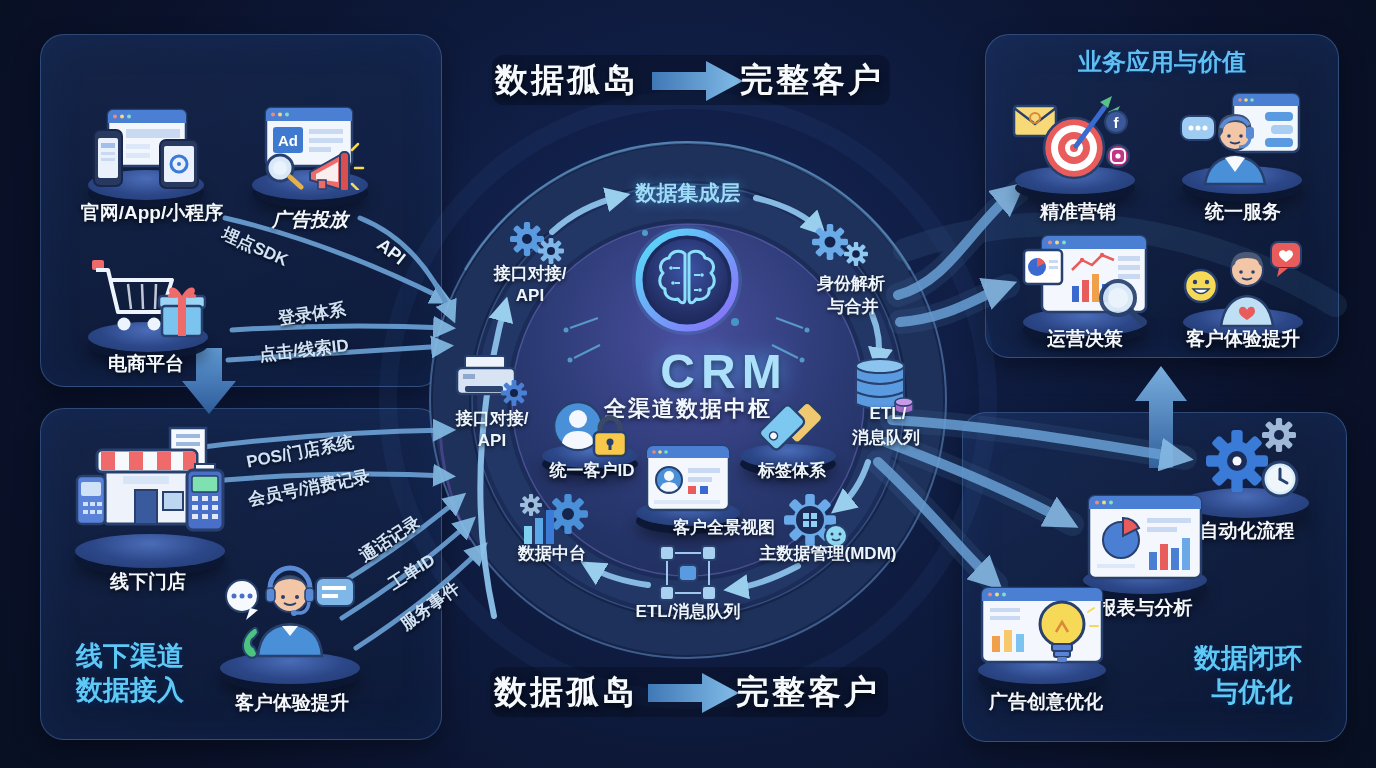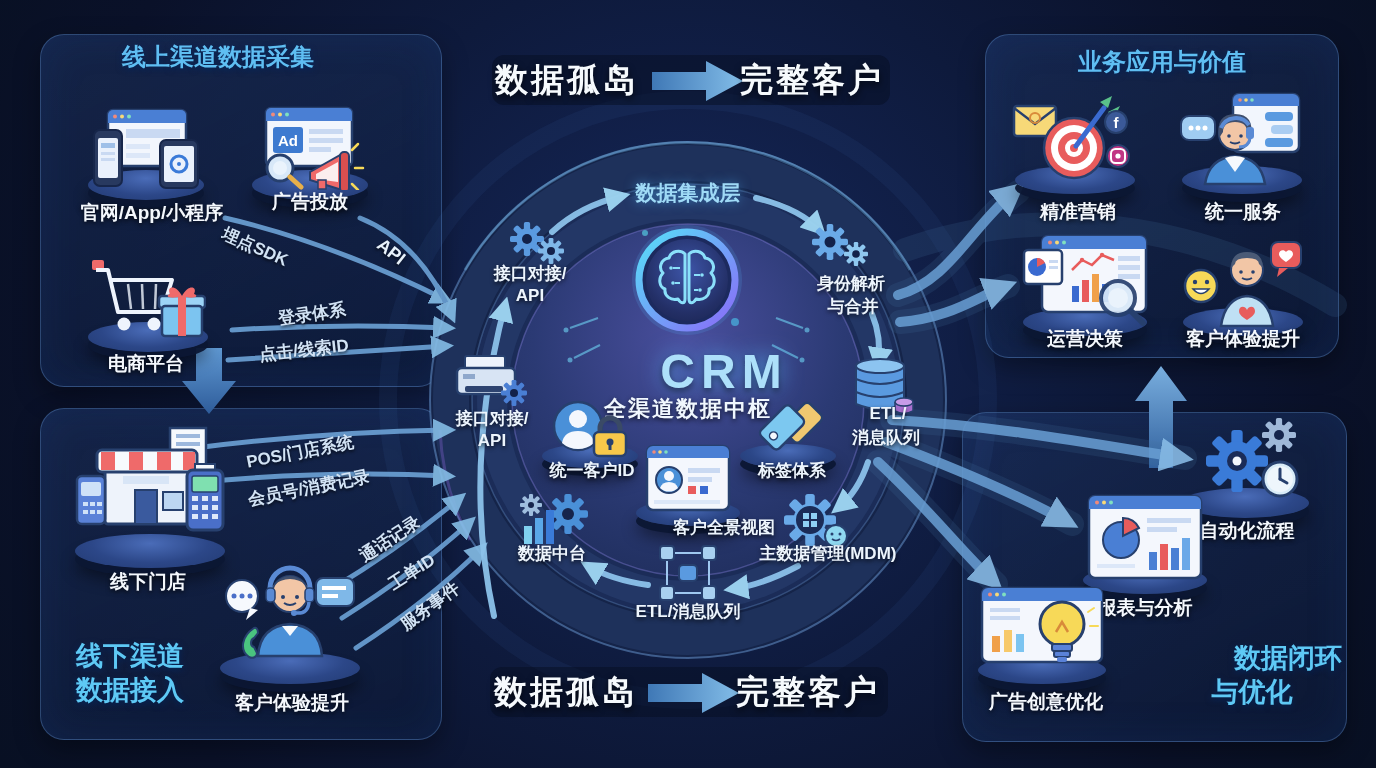--- a/index.html
+++ b/index.html
@@ -171,25 +171,24 @@
       <path d="M 648 585 Q 612 580 588 566" marker-end="url(#mC)"></path>
       <path d="M 494 616 Q 462 470 505 305" marker-end="url(#mC)"></path>
     </g>
   </svg>
 
   <div class="btxt" style="left:567px;top:80px;">数据孤岛</div>
   <div class="btxt" style="left:812px;top:80px;">完整客户</div>
   <div class="btxt" style="left:566px;top:692px;">数据孤岛</div>
   <div class="btxt" style="left:808px;top:692px;">完整客户</div>
 
-  <div class="ptitle" style="left:218px;top:57px;">线上渠道数据采集</div>
   <div class="ptitle" style="left:1162px;top:62px;">业务应用与价值</div>
   <div class="ptitle cy2" style="left:130px;top:656px;">线下渠道</div>
   <div class="ptitle cy2" style="left:130px;top:690px;">数据接入</div>
-  <div class="ptitle cy2" style="left:1288px;top:658px;text-align:right;">数据闭环</div>
+  <div class="ptitle cy2" style="left:1248px;top:658px;text-align:right;">数据闭环</div>
   <div class="ptitle cy2" style="left:1252px;top:692px;">与优化</div>
 
   <div class="flabel" style="left:255px;top:247px;transform:translate(-50%,-50%) rotate(24deg);">埋点SDK</div>
   <div class="flabel" style="left:391px;top:252px;transform:translate(-50%,-50%) rotate(38deg);font-size:18px;color:#e8f2fb;">API</div>
   <div class="flabel" style="left:312px;top:314px;transform:translate(-50%,-50%) rotate(-8deg);">登录体系</div>
   <div class="flabel" style="left:304px;top:350px;transform:translate(-50%,-50%) rotate(-6deg);">点击/线索ID</div>
   <div class="flabel" style="left:300px;top:452px;transform:translate(-50%,-50%) rotate(-11deg);">POS/门店系统</div>
   <div class="flabel" style="left:309px;top:488px;transform:translate(-50%,-50%) rotate(-11deg);">会员号/消费记录</div>
   <div class="flabel" style="left:390px;top:539px;transform:translate(-50%,-50%) rotate(-33deg);">通话记录</div>
   <div class="flabel" style="left:412px;top:572px;transform:translate(-50%,-50%) rotate(-33deg);">工单ID</div>
@@ -241,21 +240,21 @@
       <path d="M62 68 L84 56 L84 76 L62 73 Z" fill="#fbeeee"></path>
       <rect x="86" y="46" width="9" height="40" rx="4" fill="#d94f4f" stroke="#27406e" stroke-width="2"></rect>
       <rect x="64" y="74" width="8" height="9" fill="#ef6a6a" stroke="#27406e" stroke-width="1.5"></rect>
       <g stroke="#f7d958" stroke-width="2.5" stroke-linecap="round">
         <line x1="98" y1="44" x2="104" y2="38"></line>
           <line x1="101" y1="62" x2="109" y2="62"></line>
           <line x1="98" y1="78" x2="104" y2="84"></line>
       </g>
     </svg>
   </div>
-  <div class="nlabel" style="left:310px;top:202px;">广告投放</div>
+  <div class="nlabel" style="left:310px;top:220px;font-style:italic;">广告投放</div>
 
   <div class="platform" style="left:88px;top:322px;width:120px;height:30px;"></div>
   <div class="node" style="left:90px;top:256px;width:116px;height:86px;">
     <svg width="116" height="86" viewBox="0 0 116 86">
       <rect x="2" y="4" width="12" height="10" rx="2" fill="#ef6a6a"></rect>
       <path d="M6 14 H18 L28 56 H72 L82 24 H22" fill="none" stroke="#eef4fd" stroke-width="4" stroke-linejoin="round"></path>
       <g stroke="#eef4fd" stroke-width="2.5" opacity=".8">
         <line x1="38" y1="28" x2="41" y2="53"></line>
           <line x1="52" y1="28" x2="53" y2="53"></line>
           <line x1="66" y1="28" x2="65" y2="53"></line>

